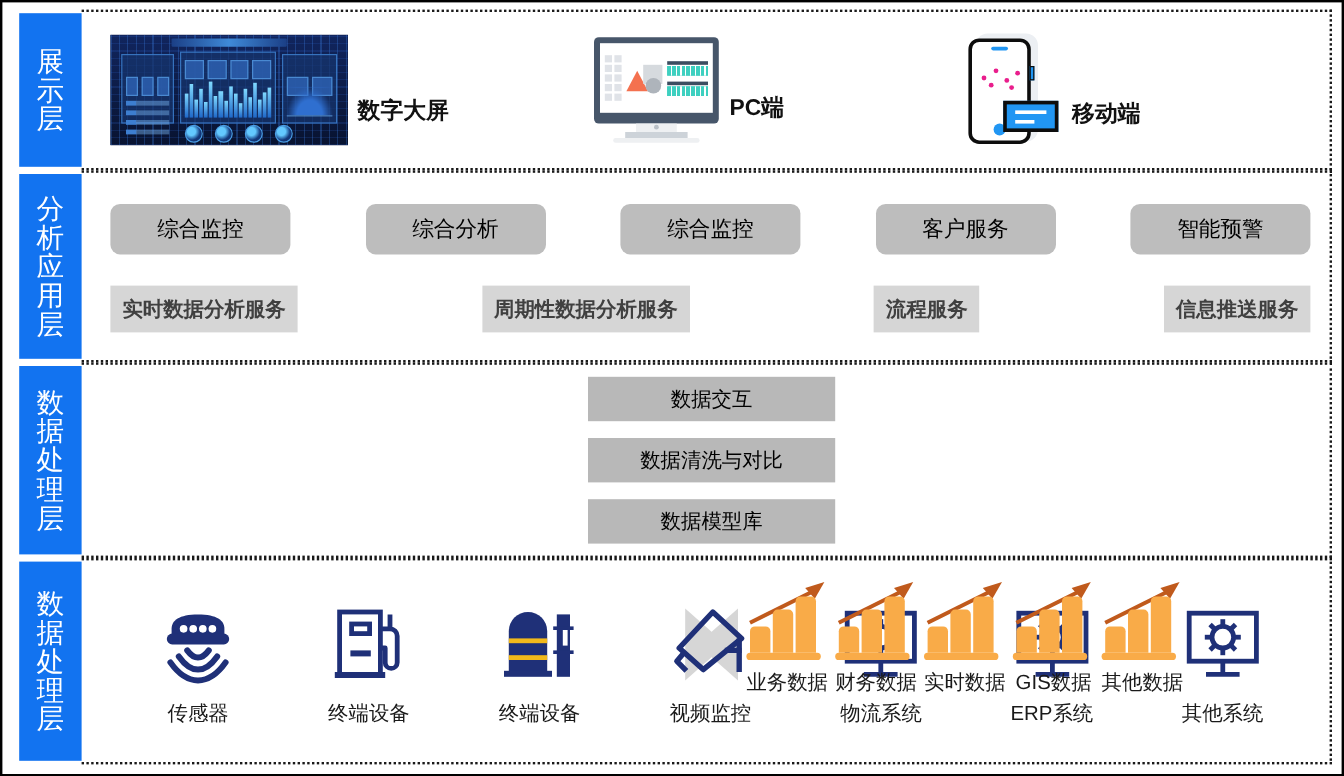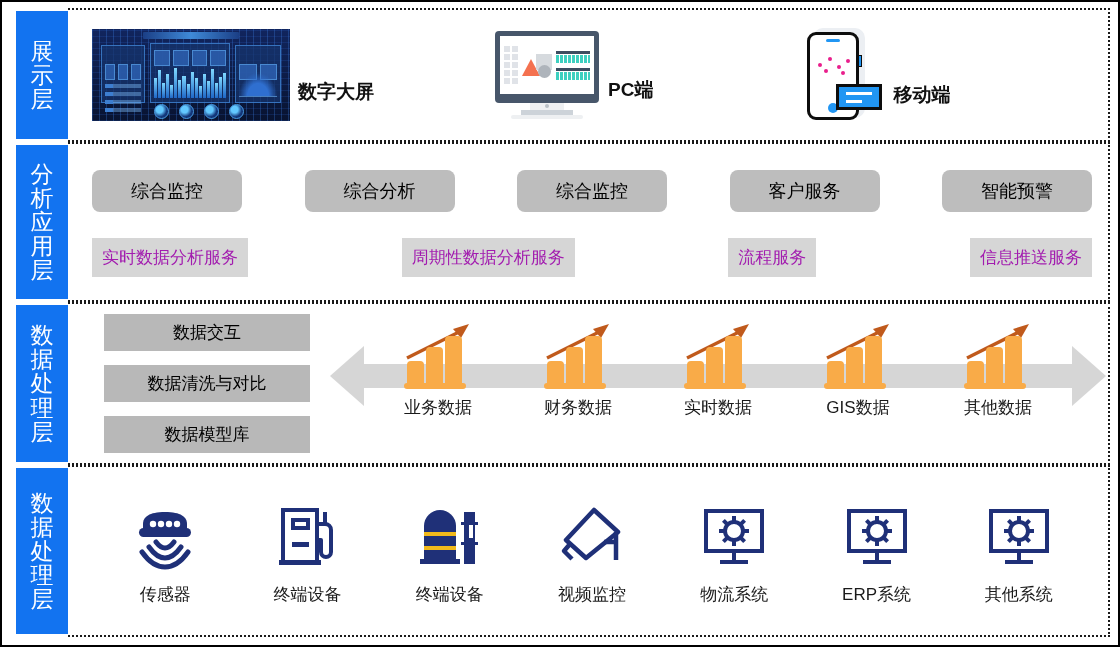--- a/index.html
+++ b/index.html
@@ -187,27 +187,27 @@
     width:100%; height:100%; padding: 18px 16px 16px 24px;
     display:flex; flex-direction:column; justify-content:center; gap: 26px;
   }
   .l2-row { display:flex; justify-content:space-between; align-items:center; }
   .pill-bold {
     background:#bdbdbd; color:#000; font-weight:normal; font-size:18px;
     border-radius: 8px; padding: 9px 4px; text-align:center; min-width: 150px;
     white-space:nowrap;
   }
   .pill-flat {
-    background:#d6d6d6; color:#a21caf; font-weight:400; font-size:17px;
+    background:#d6d6d6; color:#404040; font-weight:700; font-size:17px;
     padding: 8px 10px; text-align:center; white-space:nowrap;
   }
 
   
   .l3-content { width:100%; height:100%; display:flex; align-items:center;
-                padding: 10px 14px 10px 36px; gap: 32px; }
+                padding: 10px 14px 10px 24px; gap: 32px; flex-direction: column; }
   .l3-left { width: 206px; flex:none; display:flex; flex-direction:column; gap: 14px; }
   .gray-bar {
     background:#b8b8b8; color:#000; font-size:17px; text-align:center;
     padding: 7px 6px; white-space:nowrap;
   }
   .l3-right { flex:1; position:relative; height: 120px; }
   .band {
     position:absolute; left: 10px; right: 10px; top: 40px; height: 24px;
     background:#d6d6d6;
   }

